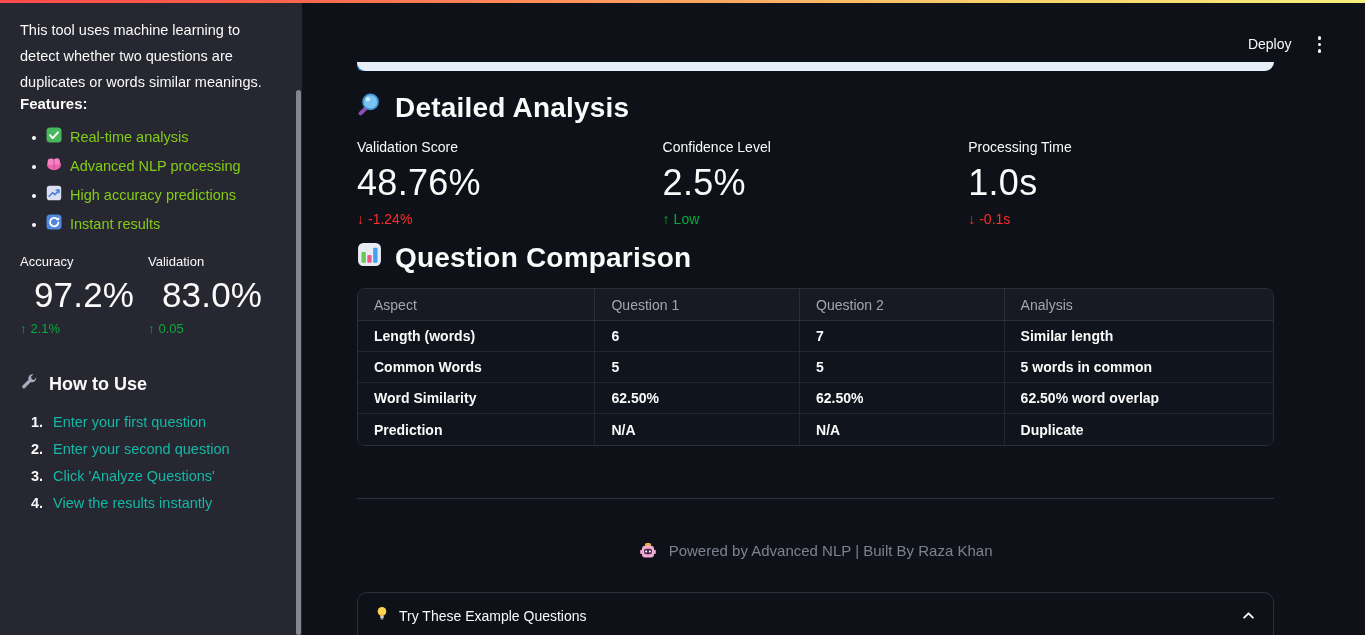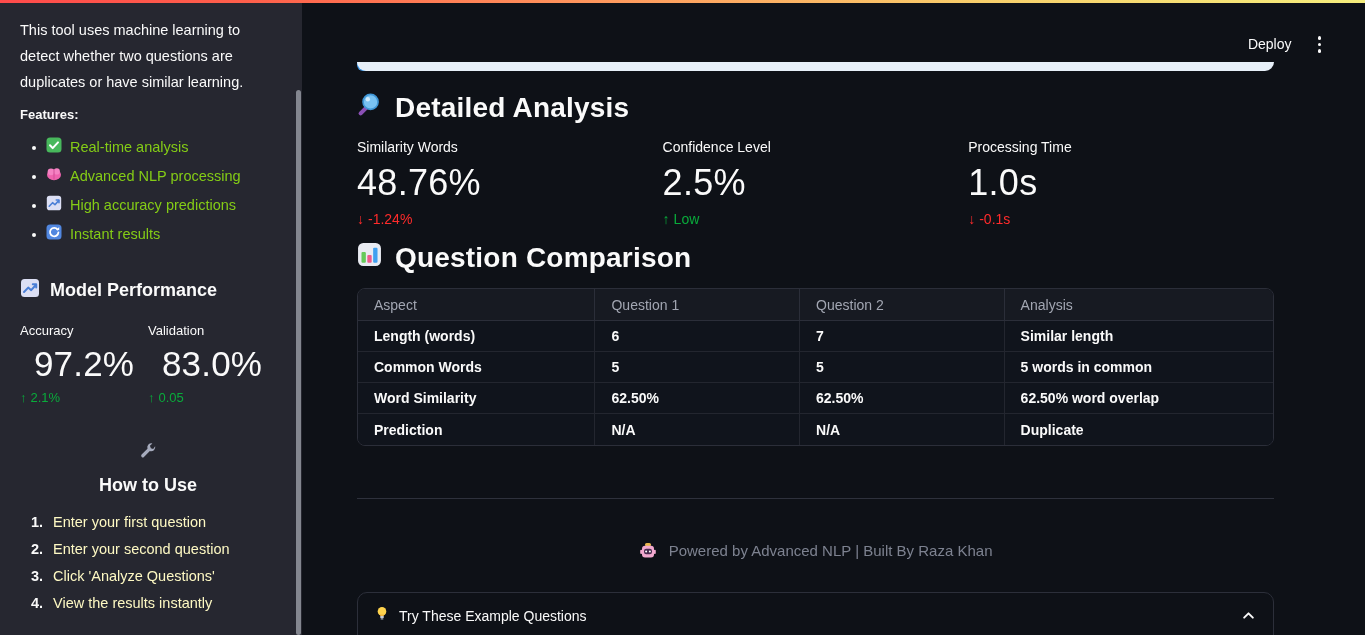--- a/index.html
+++ b/index.html
@@ -16,38 +16,38 @@
     position:absolute; top:0; left:0; width:1365px; height:3px; z-index:50;
     background:linear-gradient(90deg,#ff4b4b 0%,#ff5f4b 18%,#ff9a5e 45%,#f8cf6b 72%,#f5ee7d 100%);
   }
 
   
   .sidebar {
     position:absolute; top:0; left:0; width:302px; height:635px;
     background:#262730; padding:17px 26px 0 20px;
   }
   .sidebar p.desc { font-size:14.5px; line-height:26px; color:#fafafa; }
-  .sb-subhead { font-size:13px; font-weight:700; margin-top:12px; }
+  .sb-subhead { font-size:15px; font-weight:700; }
   ul.features { list-style:disc; padding-left:26px; margin-top:15px; }
   ul.features li { margin-bottom:9px; font-size:14.5px; line-height:17px; color:#84cc16; }
   ul.features li::marker { color:#fafafa; font-size:12px; }
   .feat-inner { display:inline-flex; align-items:center; gap:8px; vertical-align:middle; }
   .feat-inner svg { flex:0 0 auto; }
   .sb-h3 { display:flex; align-items:center; gap:10px; font-size:18px; font-weight:700; color:#fafafa; }
   .sb-h3.model { margin-top:34px; }
-  .sb-h3.howto { margin-top:36px;flex-direction:column; }
+  .sb-h3.howto { margin-top:36px; }
   .sb-metrics { display:flex; margin-top:20px; }
   .sb-metric { width:140px; }
   .m-label { font-size:13px; color:#fafafa; }
   .sb-metric .m-value { font-size:35px; font-weight:400; margin-top:6px; letter-spacing:0.2px;text-align:center; }
   .m-delta { font-size:13px; margin-top:6px; display:flex; align-items:center; gap:4px; }
   .delta-up { color:#09ab3b; }
   .delta-down { color:#ff2b2b; }
   ol.steps { list-style:decimal; padding-left:27px; margin-top:18px; }
-  ol.steps li { margin-bottom:11px; font-size:14.5px; color:#fef9c3; padding-left:6px; }
+  ol.steps li { margin-bottom:11px; font-size:14.5px; color:#14b8a6; padding-left:6px; }
   ol.steps li::marker { color:#fafafa; font-weight:700; }
 
   .sidebar-scrollbar {
     position:absolute; left:296px; top:90px; width:5px; height:545px;
     background:#83868f; border-radius:3px; z-index:20;
   }
 
   
   .main { position:absolute; left:286px; top:0; width:1063px; height:635px;margin-top:12px; }
   .app-header { position:absolute; top:20px; right:24px; display:flex; align-items:center; gap:22px; z-index:10; }
@@ -98,21 +98,21 @@
   .expander-label { font-size:14px; color:#fafafa; }
   .expander-chevron { margin-left:auto; display:flex; align-items:center; }
   .expander-body { padding:5px 17px; font-size:14.5px; font-weight:700; color:#fafafa; }
 </style>
 </head>
 <body>
 
 <div class="decoration-bar"></div>
 
 <aside class="sidebar">
-  <p class="desc">This tool uses machine learning to detect whether two questions are duplicates or have similar learning.</p>
+  <p class="desc">This tool uses machine learning to detect whether two questions are duplicates or words similar meanings.</p>
 
   <div class="sb-subhead">Features:</div>
 
   <ul class="features">
     <li>
       <span class="feat-inner">
         <span><svg width="16" height="16" viewBox="0 0 16 16">
               <rect x="0.5" y="0.5" width="15" height="15" rx="3.5" fill="#48b85c"></rect>
               <path d="M4 8.3l2.7 2.8L12 5.4" stroke="#fff" stroke-width="2" fill="none" stroke-linecap="round" stroke-linejoin="round"></path>
             </svg></span>
@@ -145,28 +145,20 @@
         <span><svg width="16" height="16" viewBox="0 0 16 16">
               <rect x="0.5" y="0.5" width="15" height="15" rx="3.5" fill="#5187e0"></rect>
               <path d="M11.6 5.6A4.2 4.2 0 1 0 12.4 8.4" stroke="#fff" stroke-width="1.8" fill="none" stroke-linecap="round"></path>
               <path d="M13.2 3v3h-3z" fill="#fff"></path>
             </svg></span>
         <span>Instant results</span>
       </span>
     </li>
   </ul>
 
-  <div class="sb-h3 model">
-    <span><svg width="20" height="20" viewBox="0 0 20 20">
-          <rect x="1" y="1" width="18" height="18" rx="3.5" fill="#dcdff4"></rect>
-          <path d="M4 14l4.2-4.4 3 2.6L15.8 7" stroke="#4b7fd6" stroke-width="2" fill="none" stroke-linecap="round" stroke-linejoin="round"></path>
-          <path d="M12.8 6.2h3.4v3.4" stroke="#4b7fd6" stroke-width="2" fill="none" stroke-linecap="round" stroke-linejoin="round"></path>
-        </svg></span>
-    <span>Model Performance</span>
-  </div>
 
   <div class="sb-metrics">
     <div class="sb-metric">
       <div class="m-label">Accuracy</div>
       <div class="m-value">97.2%</div>
       <div class="m-delta delta-up">
         <span>↑</span>
         <span>2.1%</span>
       </div>
     </div>
@@ -219,21 +211,21 @@
       <span><svg width="25" height="25" viewBox="0 0 24 24">
             <line x1="9" y1="15" x2="3.5" y2="20.5" stroke="#8a4fb5" stroke-width="4" stroke-linecap="round"></line>
             <circle cx="13" cy="9.5" r="7.2" fill="#79c2f2" stroke="#3f96d6" stroke-width="1.6"></circle>
             <circle cx="10.4" cy="7" r="2.1" fill="#cfeafc"></circle>
           </svg></span>
       <span>Detailed Analysis</span>
     </h2>
 
     <div class="metrics-row">
       <div class="metric-col">
-        <div class="m-label">Similarity Words</div>
+        <div class="m-label">Validation Score</div>
         <div class="m-value">48.76%</div>
         <div class="m-delta delta-down">
           <span>↓</span>
           <span>-1.24%</span>
         </div>
       </div>
       <div class="metric-col">
         <div class="m-label">Confidence Level</div>
         <div class="m-value">2.5%</div>
         <div class="m-delta delta-up">

